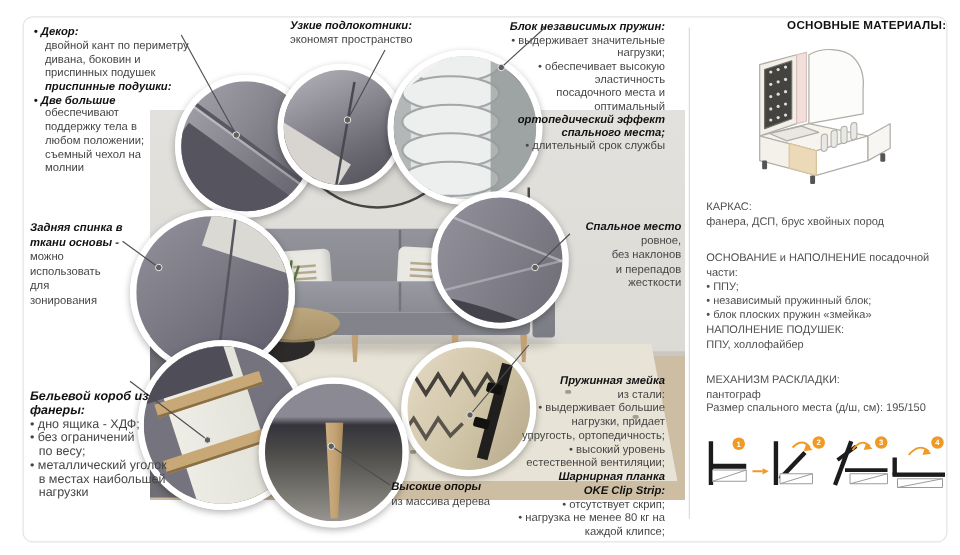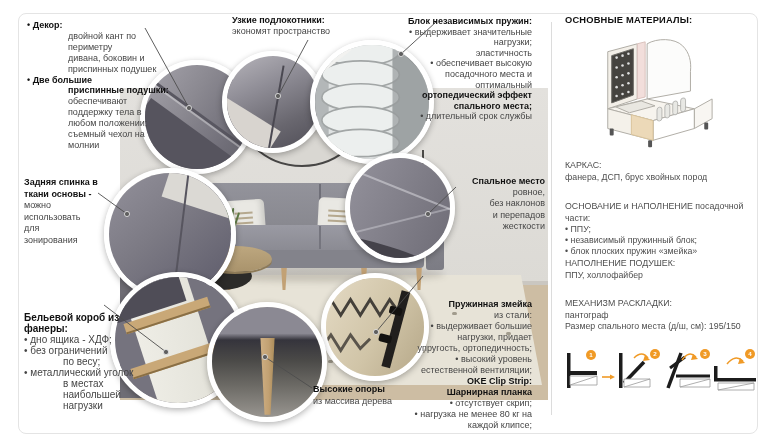--- a/index.html
+++ b/index.html
@@ -54,37 +54,37 @@
   .circ{position:absolute;border-radius:50%;border:5px solid #fff;box-sizing:border-box;
         overflow:hidden;z-index:3;box-shadow:0 2px 6px rgba(0,0,0,.3);}
   .fill{position:absolute;inset:0;}
   .wedge{position:absolute;}
 
   
   .leads{position:absolute;left:0;top:0;z-index:4;pointer-events:none;}
 
   
   .callout{position:absolute;z-index:5;font-size:9px;line-height:10.9px;color:#454545;}
-  .callout .b{font-weight:bold;color:#111;}
-  .callout .ind{padding-left:9px;margin-left:32px;}
+  .callout .b{font-weight:bold;color:#111;font-style:italic;}
+  .callout .ind{padding-left:9px;}
   .ra{text-align:right;}
   .ca{text-align:left;}
 
   .c-lefttop{left:27px;top:20px;width:142px;}
   .c-back{left:24px;top:177px;width:112px;line-height:11.6px;}
   .c-box{left:24px;top:312px;width:132px;line-height:11px;font-size:10px;}
   .c-box .ind{padding-left:7px;}
   .c-arm{left:232px;top:15px;width:150px;}
   .c-spring{right:236px;top:16px;width:170px;line-height:10.6px;}
   .c-sleep{right:223px;top:176px;width:120px;line-height:11.2px;}
   .c-zig{right:236px;top:263px;width:175px;line-height:11px;margin-top:36px;}
   .c-legs{left:313px;top:384px;width:100px;line-height:11.5px;}
 
   
-  .rp-title{position:absolute;left:565px;top:15px;width:192px;text-align:left;
+  .rp-title{position:absolute;left:565px;top:15px;width:192px;text-align:right;
             font-size:9.3px;font-weight:bold;color:#111;letter-spacing:.2px;z-index:5;}
   .rp-art{position:absolute;left:592px;top:34px;z-index:2;}
   .rp-sec{position:absolute;left:565px;width:192px;font-size:8.8px;line-height:11.5px;color:#4e4e4e;z-index:5;}
   .rp-sec ul{margin:0;padding:0;list-style:none;line-height:11px;}
   .rp-steps{position:absolute;left:564px;top:346px;z-index:2;}
 </style>
 </head>
 <body>
 
 <div class="page">
@@ -225,22 +225,22 @@
       <circle cx="376" cy="332" r="2.6"></circle>
         <circle cx="265" cy="357" r="2.6"></circle>
     </g>
   </svg>
 
   <div class="callout c-lefttop">
     <div class="b">• Декор:</div>
     <div class="ind">двойной кант по периметру</div>
     <div class="ind">дивана, боковин и</div>
     <div class="ind">приспинных подушек</div>
+    <div class="b ind">приспинные подушки:</div>
     <div class="b">• Две большие</div>
-    <div class="b ind">приспинные подушки:</div>
     <div class="ind">обеспечивают</div>
     <div class="ind">поддержку тела в</div>
     <div class="ind">любом положении;</div>
     <div class="ind">съемный чехол на</div>
     <div class="ind">молнии</div>
   </div>
 
   <div class="callout c-back">
     <div class="b">Задняя спинка в</div>
     <div class="b">ткани основы -</div>
@@ -263,22 +263,22 @@
 
   <div class="callout c-arm ca">
     <div class="b">Узкие подлокотники:</div>
     <div>экономят пространство</div>
   </div>
 
   <div class="callout c-spring ra">
     <div class="b">Блок независимых пружин:</div>
     <div>• выдерживает значительные</div>
     <div>нагрузки;</div>
+    <div>• обеспечивает высокую</div>
     <div>эластичность</div>
-    <div>• обеспечивает высокую</div>
     <div>посадочного места и</div>
     <div>оптимальный</div>
     <div class="b">ортопедический эффект</div>
     <div class="b">спального места;</div>
     <div>• длительный срок службы</div>
   </div>
 
   <div class="callout c-sleep ra">
     <div class="b">Спальное место</div>
     <div>ровное,</div>
@@ -288,22 +288,22 @@
   </div>
 
   <div class="callout c-zig ra">
     <div class="b">Пружинная змейка</div>
     <div>из стали:</div>
     <div>• выдерживает большие</div>
     <div>нагрузки, придает</div>
     <div>упругость, ортопедичность;</div>
     <div>• высокий уровень</div>
     <div>естественной вентиляции;</div>
+    <div class="b">Шарнирная планка</div>
     <div class="b">OKE Clip Strip:</div>
-    <div class="b">Шарнирная планка</div>
     <div>• отсутствует скрип;</div>
     <div>• нагрузка не менее 80 кг на</div>
     <div>каждой клипсе;</div>
   </div>
 
   <div class="callout c-legs ca">
     <div class="b">Высокие опоры</div>
     <div>из массива дерева</div>
   </div>
 

